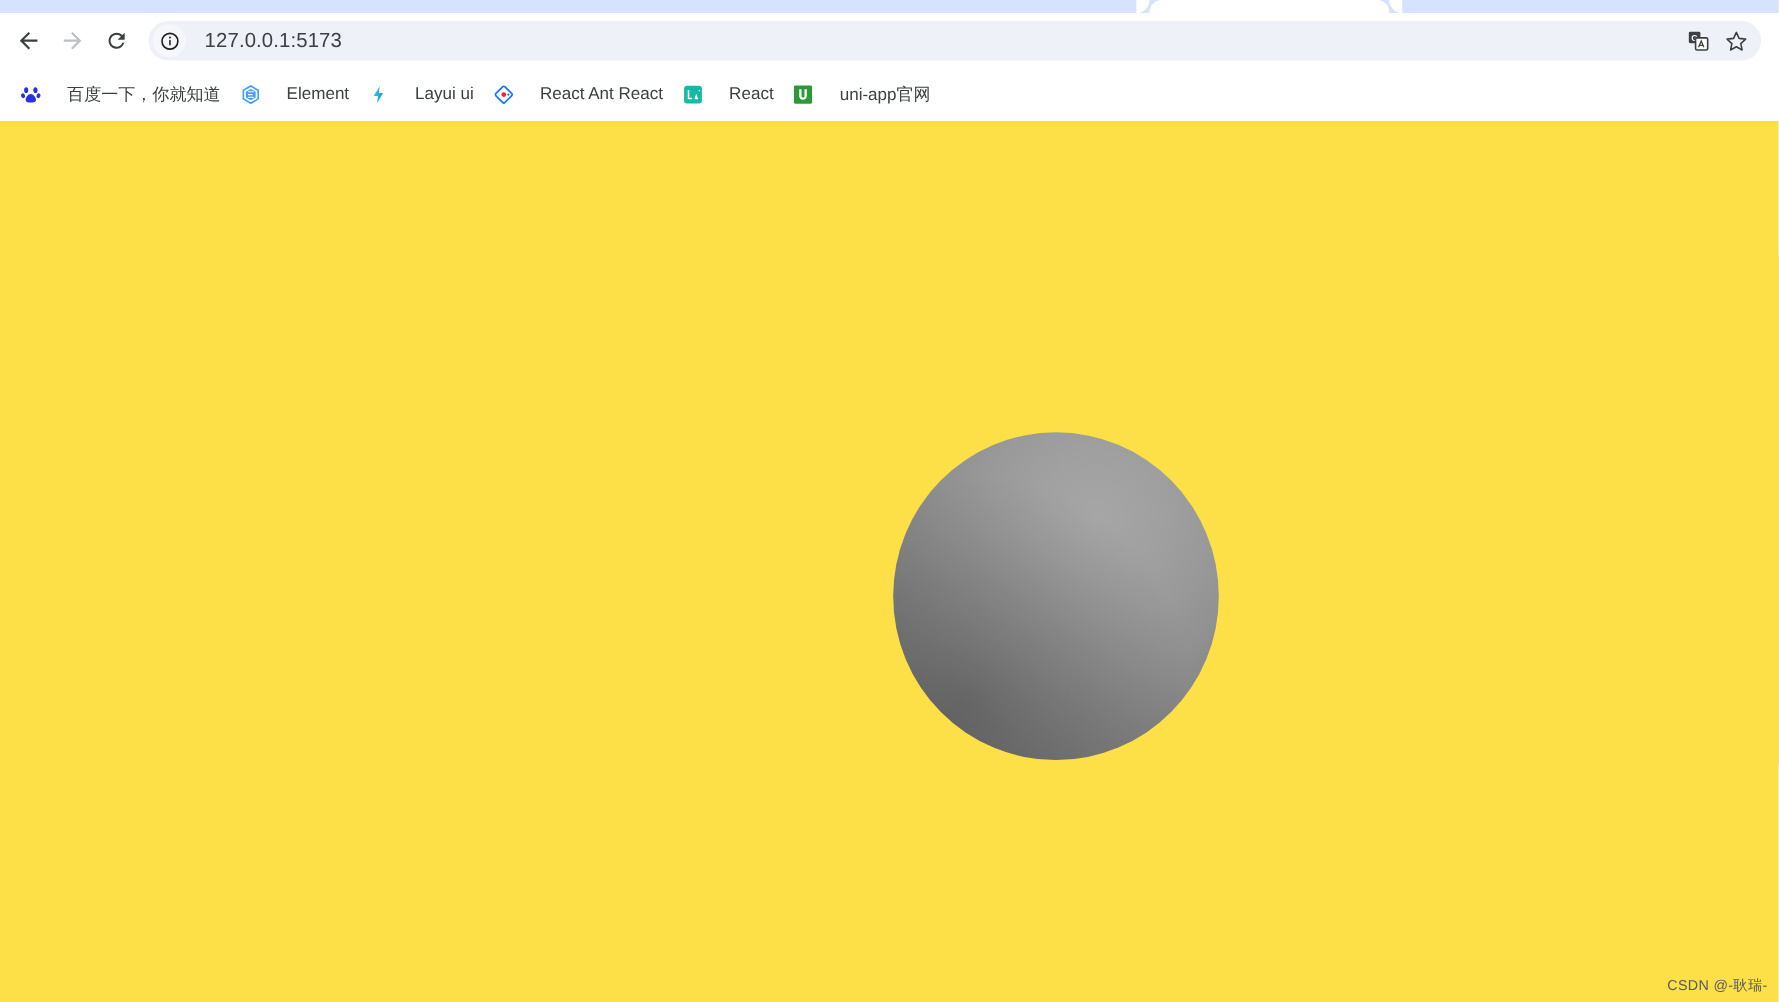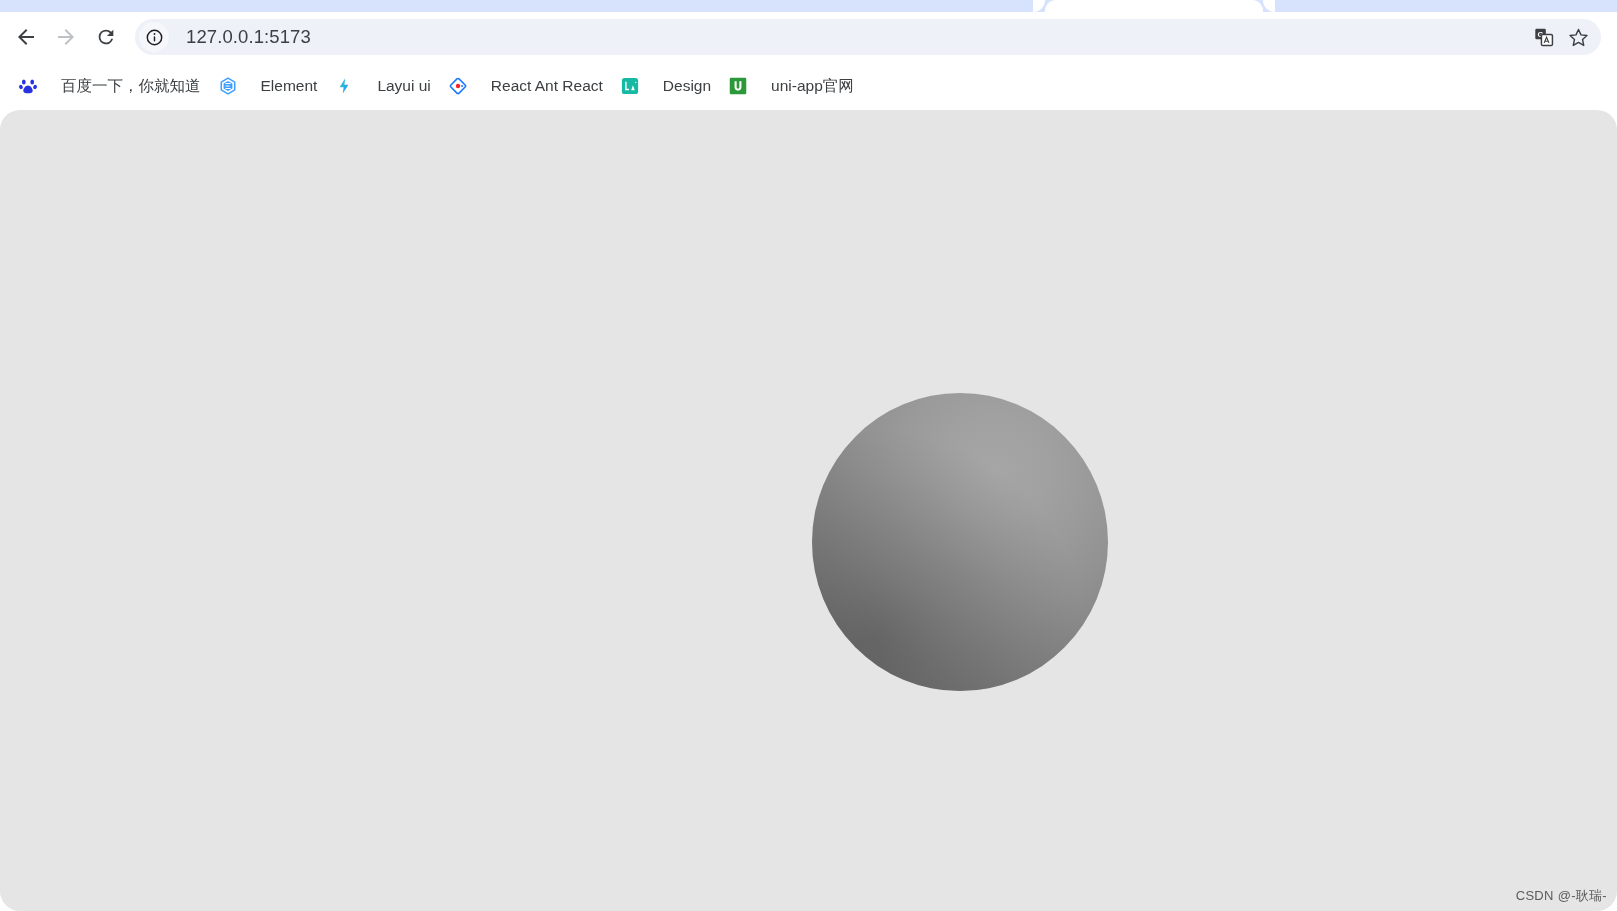--- a/index.html
+++ b/index.html
@@ -170,24 +170,23 @@
   .bookmark-label {
     font-size: 15.5px;
     color: #3c4043;
     white-space: nowrap;
     font-family: "Liberation Sans", "DejaVu Sans", sans-serif;
   }
 
   
   .viewport {
     flex: 1 1 auto;
-    background: #e5e5e5;
-    position: relative;
-    overflow: hidden;
-    border-radius: 20px;
+    background: #fde047;
+    position: relative;
+    overflow: hidden;
   }
 
   .sphere {
     position: absolute;
     left: 812px;
     top: 283px;
     width: 296px;
     height: 298px;
     border-radius: 50%;
     background:
@@ -338,21 +337,21 @@
 
     <div class="bookmark">
       <span class="bookmark-icon">
         <svg width="18" height="18" viewBox="0 0 24 24">
           <rect x="1.2" y="1.2" width="21.6" height="21.6" rx="3.6" fill="#16B9A4"></rect>
           <path d="M5.6 17.6V6.4h1.9v9.3h3.2v1.9z" fill="#ffffff"></path>
           <path d="M13.6 17.6l2.3-6.6 2.4 6.6z" fill="#ffffff"></path>
           <rect x="18.9" y="6.4" width="1.5" height="1.6" fill="#ffffff"></rect>
         </svg>
       </span>
-      <span class="bookmark-label">Design</span>
+      <span class="bookmark-label">React</span>
     </div>
 
     <div class="bookmark">
       <span class="bookmark-icon">
         <svg width="18" height="18" viewBox="0 0 24 24">
           <rect x="1" y="1" width="22" height="22" rx="1.6" fill="#2B9939"></rect>
           <path d="M7.4 5.6v8.1c0 2.6 2 4.5 4.6 4.5s4.6-1.9 4.6-4.5V5.6h-2.8v8c0 1.1-.8 1.9-1.8 1.9s-1.8-.8-1.8-1.9v-8z" fill="#ffffff"></path>
         </svg>
       </span>
       <span class="bookmark-label">uni-app官网</span>

